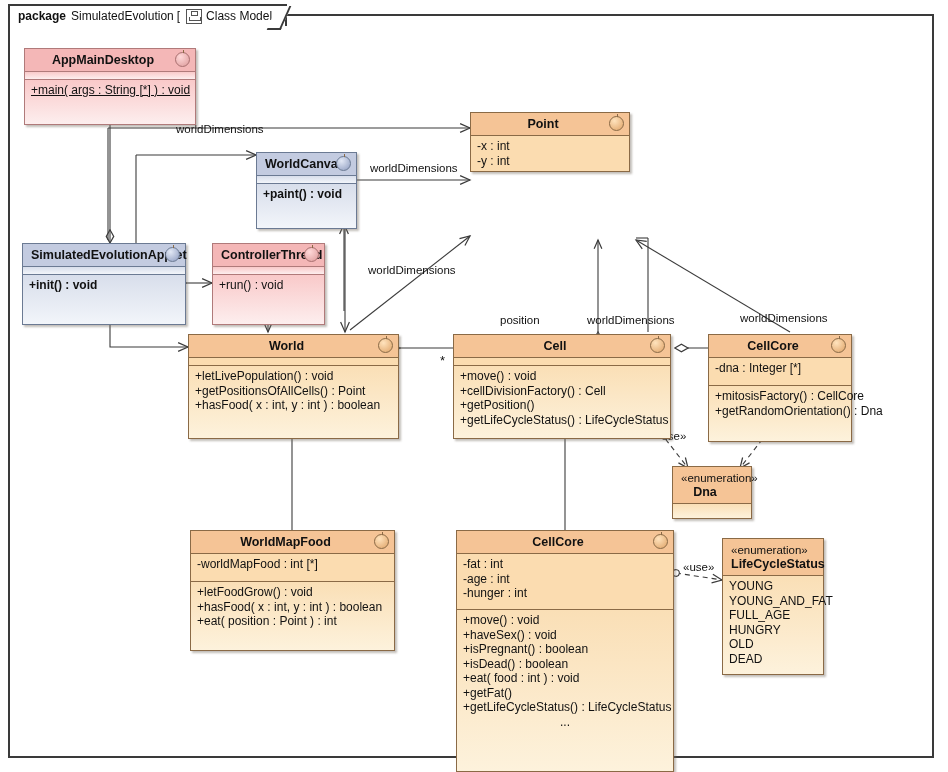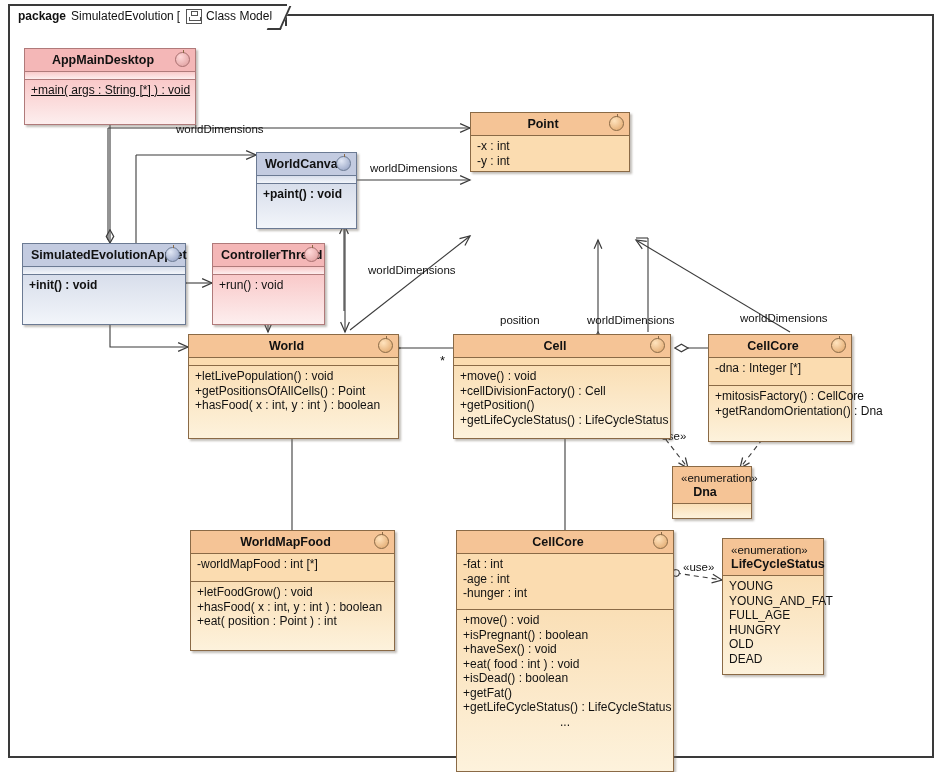--- a/index.html
+++ b/index.html
@@ -268,24 +268,24 @@
       <span>CellCore</span>
       <span class="badge"></span>
     </div>
     <div class="sect att lit" style="height:49px">
       <div class="row">-fat : int</div>
       <div class="row">-age : int</div>
       <div class="row">-hunger : int</div>
     </div>
     <div class="sect lit" style="height:155px">
       <div class="row">+move() : void</div>
+      <div class="row">+haveSex() : void</div>
       <div class="row">+isPregnant() : boolean</div>
-      <div class="row">+haveSex() : void</div>
+      <div class="row">+isDead() : boolean</div>
       <div class="row">+eat( food : int ) : void</div>
-      <div class="row">+isDead() : boolean</div>
       <div class="row">+getFat()</div>
       <div class="row">+getLifeCycleStatus() : LifeCycleStatus</div>
       <div class="row" style="text-align:center">...</div>
     </div>
   </div>
 
   <div class="cls fill-orange" style="left:672px;top:466px;width:80px;">
     <div class="hdr">
       <span class="stereo">«enumeration»</span>
       <span>Dna</span>

